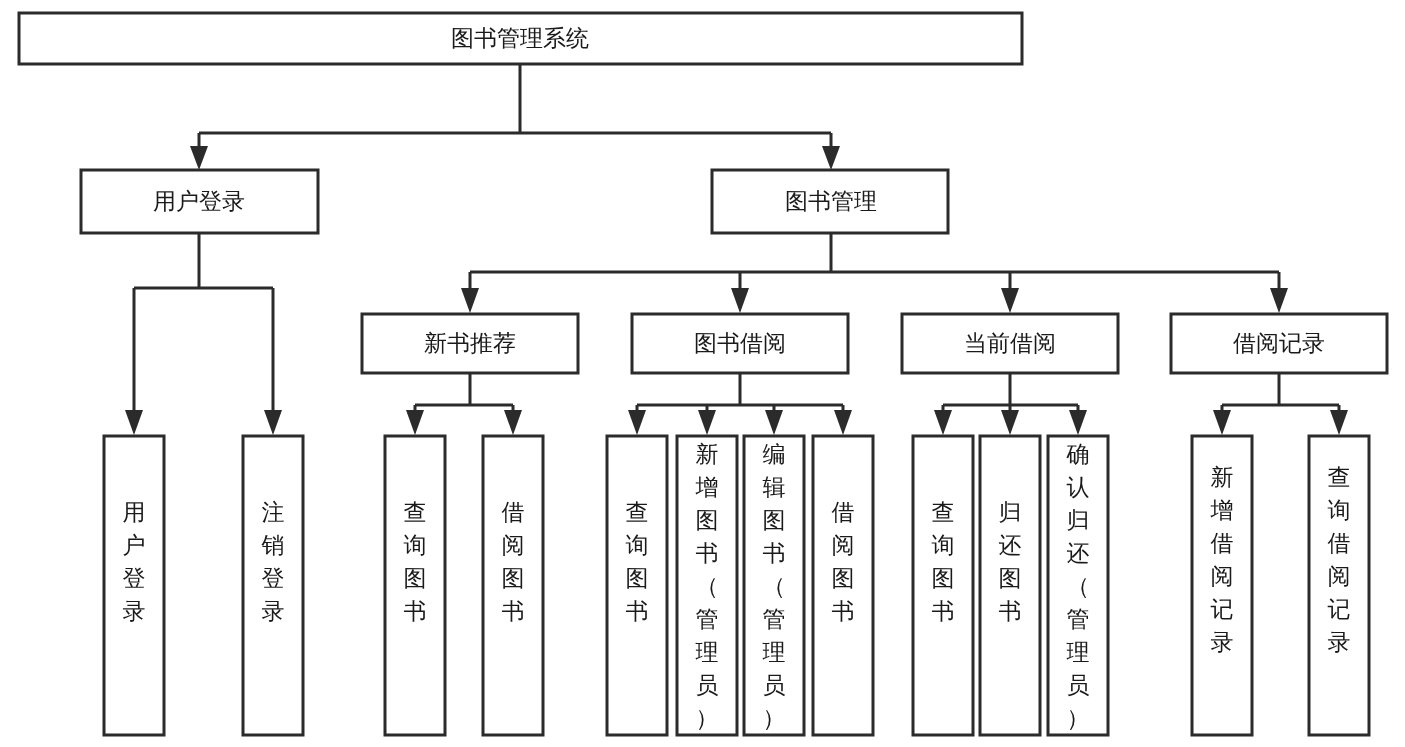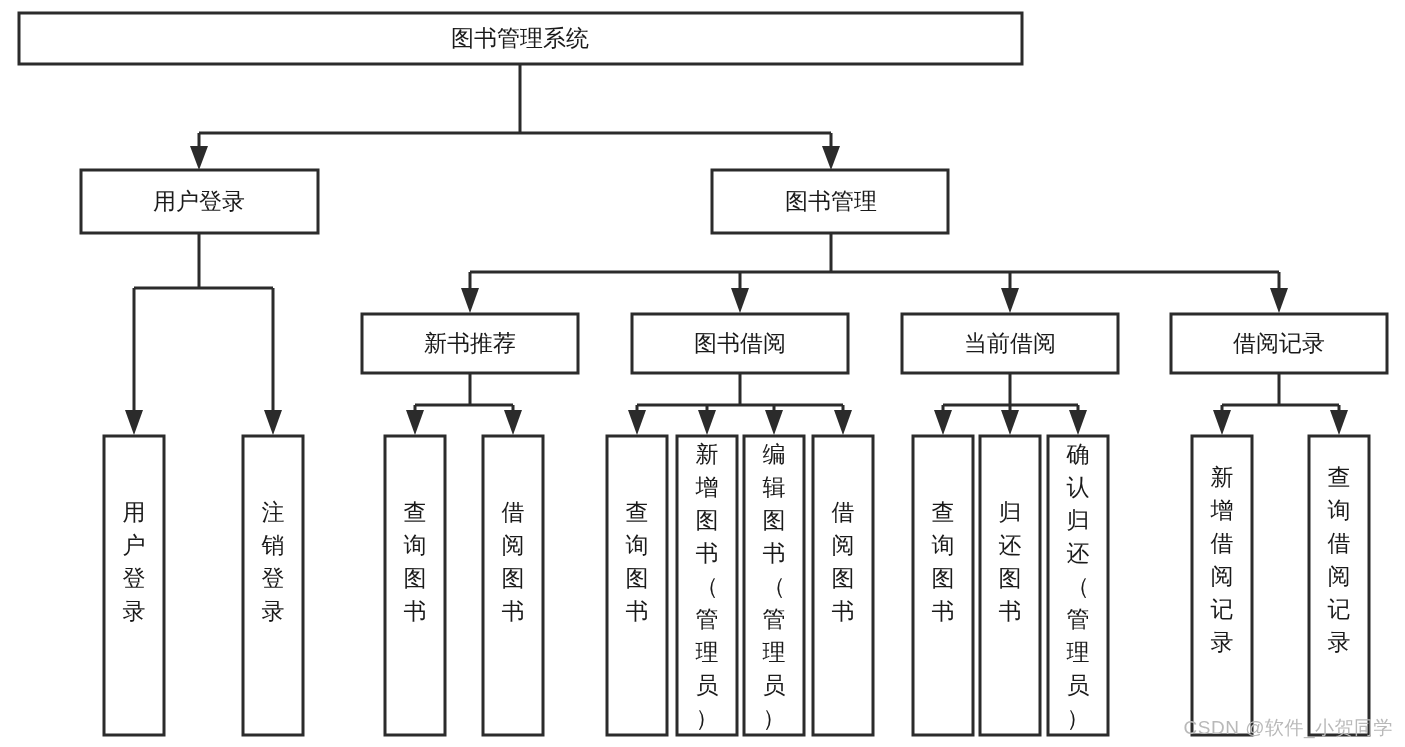--- a/index.html
+++ b/index.html
@@ -203,15 +203,14 @@
       <text class="node-label-v" x="1222" y="485"><tspan x="1222" y="485">新</tspan><tspan x="1222" y="518">增</tspan><tspan x="1222" y="551">借</tspan><tspan x="1222" y="584">阅</tspan><tspan x="1222" y="617">记</tspan><tspan x="1222" y="650">录</tspan></text>
     </g>
 
     <g>
       <rect class="node-box" x="1309" y="436" width="60" height="299"></rect>
       <text class="node-label-v" x="1339" y="485"><tspan x="1339" y="485">查</tspan><tspan x="1339" y="518">询</tspan><tspan x="1339" y="551">借</tspan><tspan x="1339" y="584">阅</tspan><tspan x="1339" y="617">记</tspan><tspan x="1339" y="650">录</tspan></text>
     </g>
 
   </svg>
 
-  <div class="watermark">CSDN @软件_小贺同学</div>
 
 </div>
 
 </body></html>

